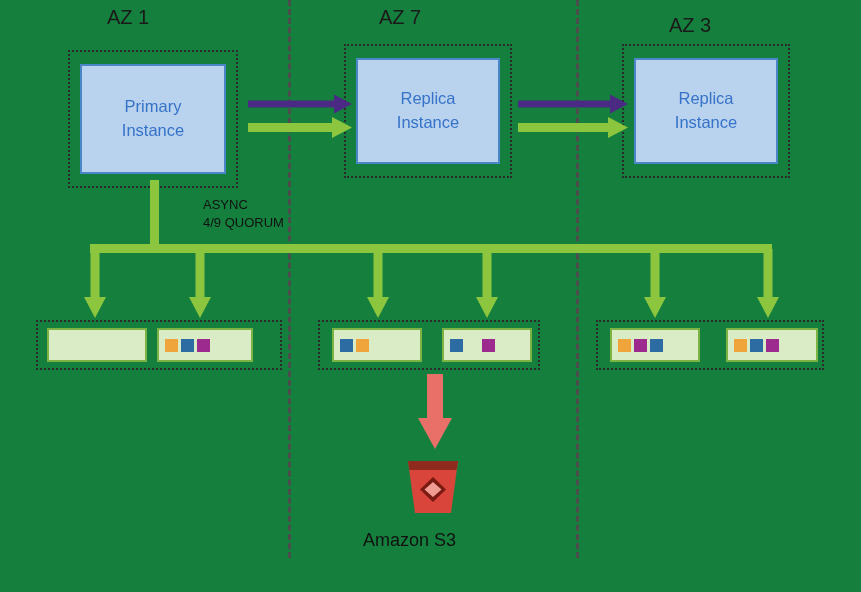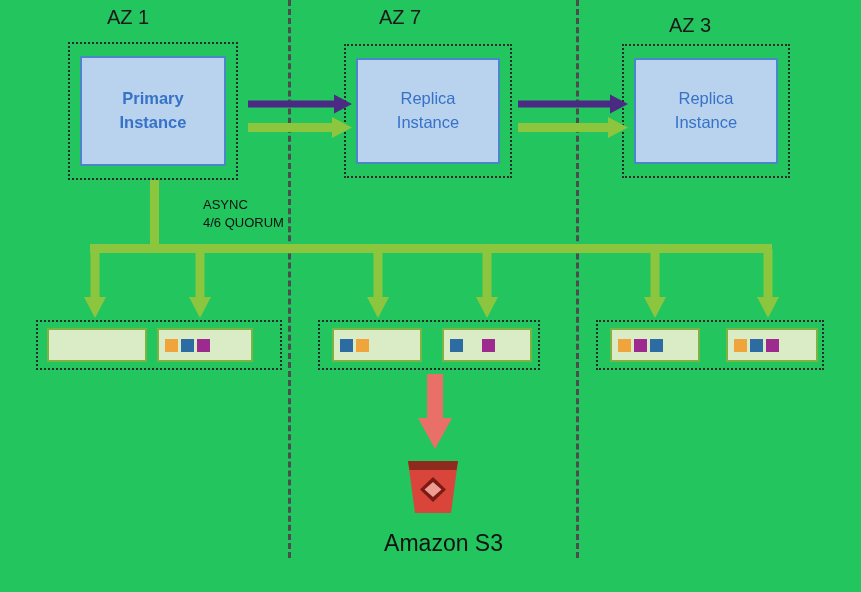--- a/index.html
+++ b/index.html
@@ -1,19 +1,19 @@
 <!DOCTYPE html>
 <html style="--instance-fill: #b9d3ee; --instance-border: #4a86c8; --instance-text: #3672c8; --arrow-purple: #4b2a83; --arrow-green: #8cc63e; --storage-fill: #d9ecc5; --storage-border: #7cb342; --arrow-red: #e97068; --s3-red: #d9453a; --divider: #4d4d4d;"><head>
 <meta charset="utf-8">
 <style>
   * { margin:0; padding:0; box-sizing:border-box; }
   html,body { background:#ffffff; }
   body { font-family:"Liberation Sans", sans-serif; }
 
-  .canvas { position:relative; width:861px; height:592px; background:#22c55e; overflow:hidden; }
+  .canvas { position:relative; width:861px; height:592px; background:#15803d; overflow:hidden; }
 
   .vline { position:absolute; top:0; height:558px; width:0; border-left:3px dashed var(--divider,#4d4d4d); }
   .vline-1 { left:288px; }
   .vline-2 { left:576px; }
 
   .az-label { position:absolute; top:6px; width:80px; text-align:center; font-size:20px; color:#1a1a1a; }
 
   .inst-outer { position:absolute; border:2px dotted #2b2b2b; }
   .inst-box {
     position:absolute; left:10px; right:10px; top:12px; bottom:12px;
@@ -35,35 +35,35 @@
 
   .storage-group { position:absolute; top:320px; height:50px; border:2px dotted #2b2b2b; }
   .storage-node {
     position:absolute; top:6px; height:34px;
     background:var(--storage-fill,#d9ecc5); border:2px solid var(--storage-border,#7cb342);
     display:flex; align-items:center; padding-left:6px;
   }
   .sq { width:13px; height:13px; margin-right:3px; flex:none; }
 
   .s3-icon { position:absolute; left:406px; top:456px; }
-  .s3-label { position:absolute; left:363px; top:530px; width:140px; text-align:right; font-size:23px; color:#111; }
+  .s3-label { position:absolute; left:363px; top:530px; width:140px; text-align:left; font-size:18px; color:#111; }
 </style>
 </head>
 <body>
 
 <div class="canvas">
 
   <div class="vline vline-1"></div>
   <div class="vline vline-2"></div>
 
   <div class="az-label" style="left:88px;">AZ 1</div>
   <div class="az-label" style="left:360px;">AZ 7</div>
   <div class="az-label" style="left:650px;margin-top:8px;">AZ 3</div>
 
-  <div class="inst-outer" style="left:68px;  top:42px; width:170px; height:138px;font-weight:bold;">
+  <div class="inst-outer" style="left:68px;  top:50px; width:170px; height:138px;">
     <div class="inst-box">Primary
 Instance</div>
   </div>
   <div class="inst-outer" style="left:344px; top:44px; width:168px; height:134px;">
     <div class="inst-box">Replica
 Instance</div>
   </div>
   <div class="inst-outer" style="left:622px; top:44px; width:168px; height:134px;">
     <div class="inst-box">Replica
 Instance</div>
@@ -94,21 +94,21 @@
       <rect x="763.5" y="249" width="9" height="50"></rect>
       <polygon points="757,297 779,297 768,318"></polygon>
     </g>
     <g class="fill-red">
       <rect x="427" y="374" width="16" height="46"></rect>
       <polygon points="418,418 452,418 435,449"></polygon>
     </g>
   </svg>
 
   <div class="note note-quorum">ASYNC
-4/6 QUORUM</div>
+4/9 QUORUM</div>
 
   <div class="storage-group" style="left:36px; width:246px;">
     <div class="storage-node" style="left:9px;   width:100px;"></div>
     <div class="storage-node" style="left:119px; width:96px;">
         <div class="sq" style="background: rgb(240, 164, 60);"></div>
         <div class="sq" style="background: rgb(45, 108, 163);"></div>
         <div class="sq" style="background: rgb(156, 42, 143);"></div>
       </div>
   </div>
   <div class="storage-group" style="left:318px; width:222px;">

